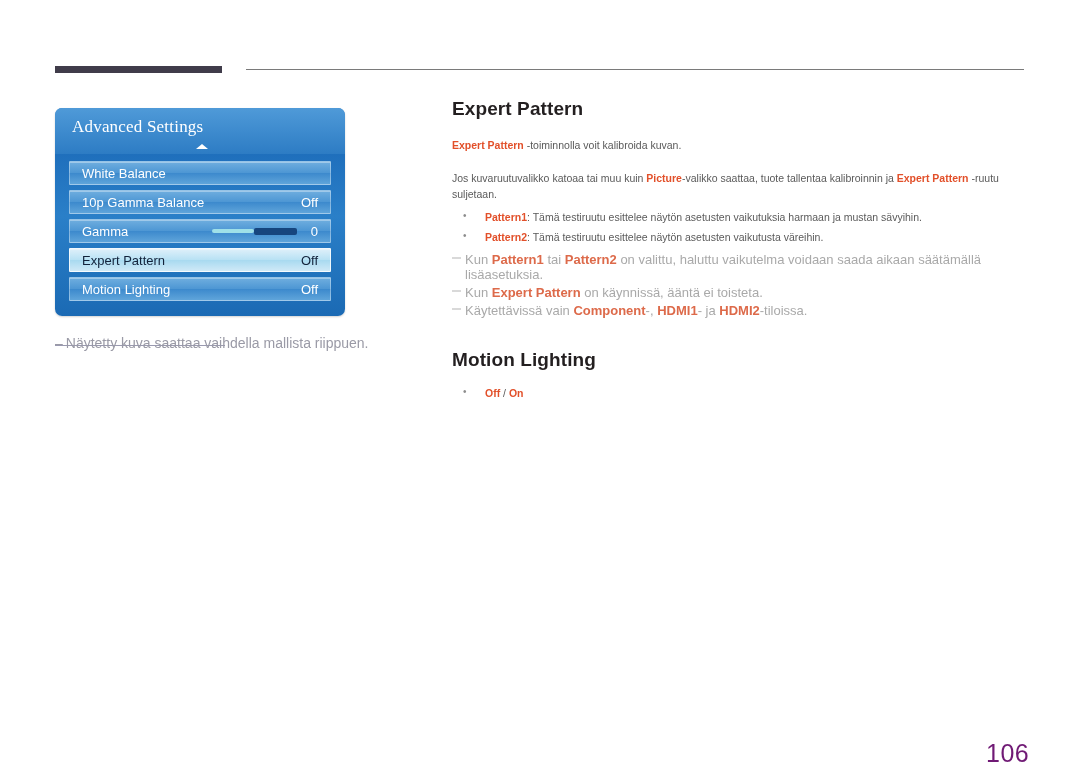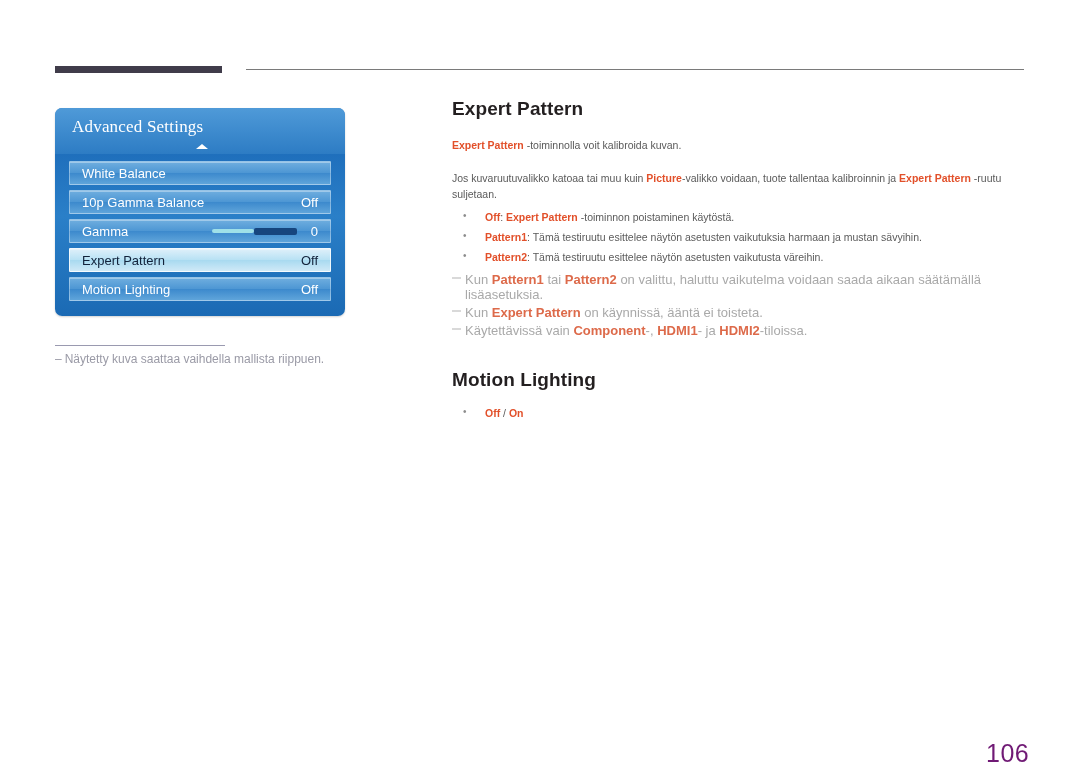--- a/index.html
+++ b/index.html
@@ -143,23 +143,23 @@
     position: absolute;
     left: 55px;
     top: 345px;
     width: 170px;
     height: 1px;
     background: #9a9ab0;
   }
   #caption-note {
     position: absolute;
     left: 55px;
-    top: 352px;
+    top: 336px;
     width: 330px;
-    font-size: 12px;
+    font-size: 14px;
     color: #9a9aa6;
     line-height: 14px;
     white-space: nowrap;
   }
   #caption-note .dash {
     color: #9a9aa6;
     margin-right: 3px;
   }
 
   
@@ -297,28 +297,25 @@
 
 <div id="content">
 
   <h2 class="section-heading">Expert Pattern</h2>
 
   <p class="body-line">
     <span class="kw">Expert Pattern</span><span> -toiminnolla voit kalibroida kuvan.</span>
   </p>
 
   <p class="body-line">
-    <span>Jos kuvaruutuvalikko katoaa tai muu kuin </span><span class="kw">Picture</span><span>-valikko voidaan, tuote tallentaa kalibroinnin ja </span><span class="kw">Expert Pattern</span><span> -ruutu suljetaan.</span>
+    <span>Jos kuvaruutuvalikko katoaa tai muu kuin </span><span class="kw">Picture</span><span>-valikko saattaa, tuote tallentaa kalibroinnin ja </span><span class="kw">Expert Pattern</span><span> -ruutu suljetaan.</span>
   </p>
 
   <ul class="bullets">
     <li>
-      <span class="kw">Off</span><span>: </span><span class="kw">Expert Pattern</span><span> -toiminnon poistaminen käytöstä.</span>
-    </li>
-    <li>
       <span class="kw">Pattern1</span><span>: </span><span>Tämä testiruutu esittelee näytön asetusten vaikutuksia harmaan ja mustan sävyihin.</span>
     </li>
     <li>
       <span class="kw">Pattern2</span><span>: </span><span>Tämä testiruutu esittelee näytön asetusten vaikutusta väreihin.</span>
     </li>
   </ul>
 
   <ul class="notes">
     <li>
       <span>Kun </span><span class="kw">Pattern1</span><span> tai </span><span class="kw">Pattern2</span><span> on valittu, haluttu vaikutelma voidaan saada aikaan säätämällä lisäasetuksia.</span>

